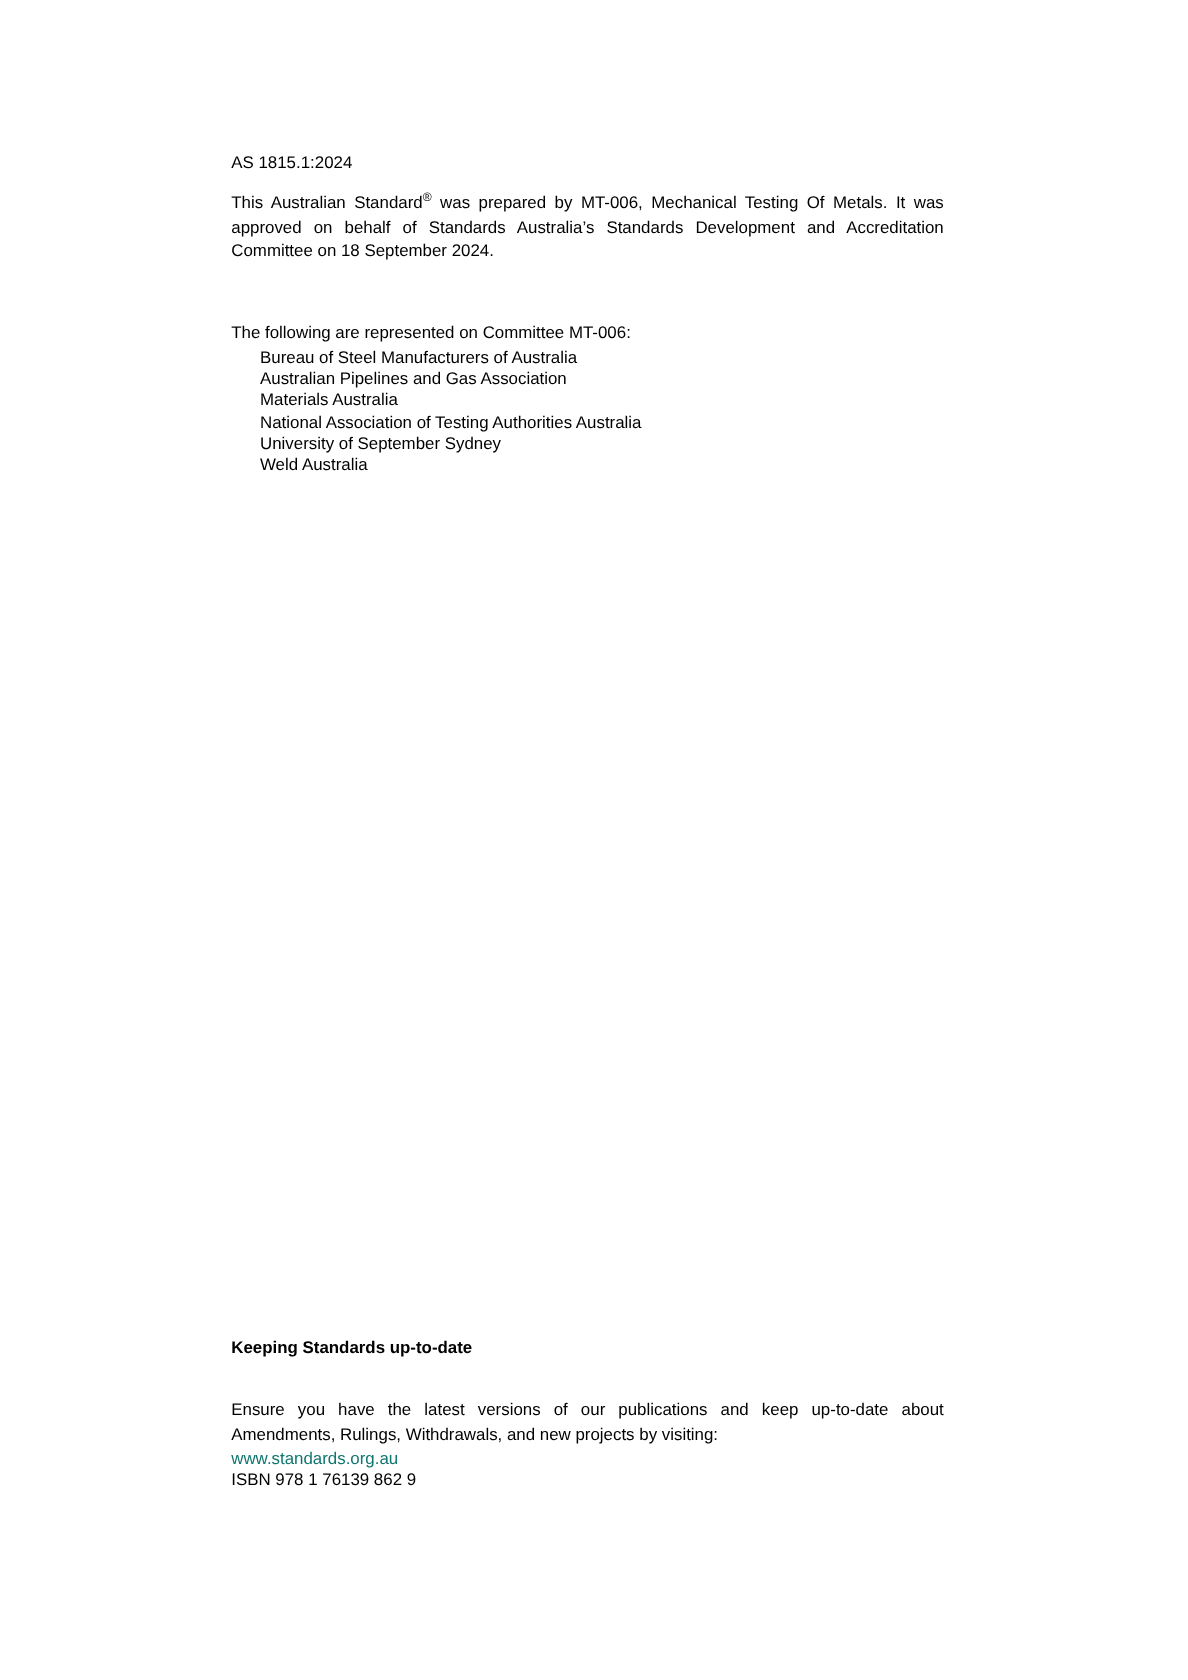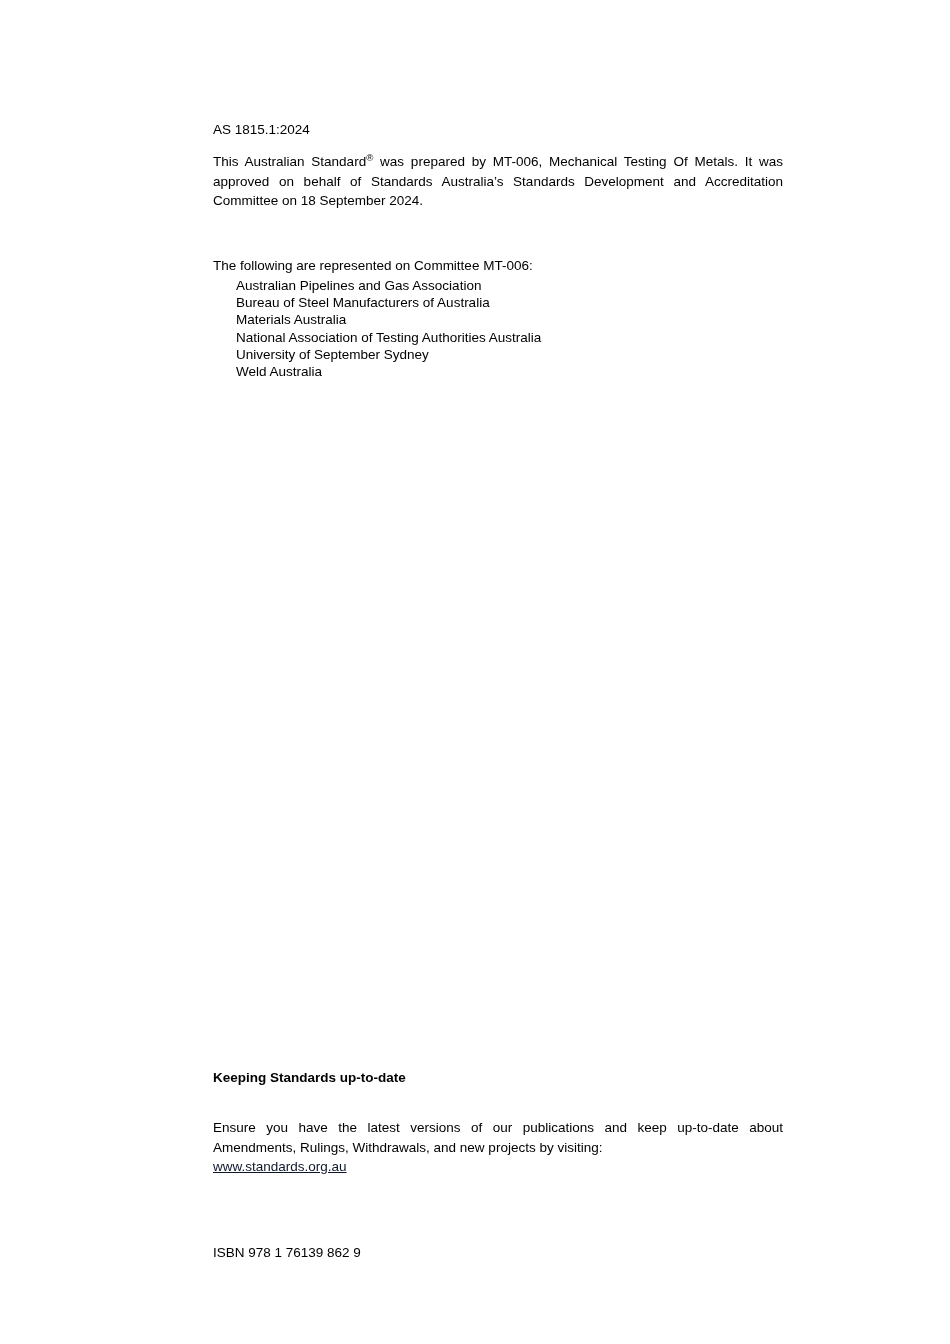--- a/index.html
+++ b/index.html
@@ -13,21 +13,20 @@
     position: relative;
     font-family: "Liberation Sans", sans-serif;
     color: #000000;
     -webkit-font-smoothing: antialiased;
   }
   .page {
     position: absolute;
     inset: 0;
     background: #ffffff;
     overflow: hidden;
-    margin-left: 28px;
   }
   .block {
     position: absolute;
     left: 185px;
     width: 570px;
     font-size: 13.5px;
     line-height: 19.5px;
     margin: 0;
   }
   .justify {
@@ -50,46 +49,45 @@
   }
   .draft { top: 417px; line-height: 16px; }
   .keeping-heading {
     top: 1069px;
     font-weight: bold;
     line-height: 17px;
   }
   .keeping-para { top: 1118px; }
   .site-link-wrap { top: 1158px; line-height: 18px; }
   .site-link-wrap a {
-    color: #0f172a;
-    text-decoration: underline;
+    color: #0f766e;
     cursor: pointer;
   }
-  .isbn { top: 1245px; line-height: 16px; }
+  .isbn { top: 1176px; line-height: 16px; }
   sup.regmark {
     font-size: 0.72em;
     line-height: 0;
     vertical-align: super;
   }
 </style>
 </head>
 <body>
 
 <div class="page">
 
   <div class="block code">AS 1815.1:2024</div>
 
   <p class="block para1 justify"><span>This Australian Standard</span><sup class="regmark">®</sup><span> was prepared by MT-006, Mechanical Testing Of Metals. It was approved on behalf of Standards Australia’s Standards Development and Accreditation Committee on 18 September 2024.</span></p>
 
 
   <p class="block intro">The following are represented on Committee MT-006:</p>
 
   <ul class="block committee">
+    <li>Bureau of Steel Manufacturers of Australia</li>
     <li>Australian Pipelines and Gas Association</li>
-    <li>Bureau of Steel Manufacturers of Australia</li>
     <li>Materials Australia</li>
     <li>National Association of Testing Authorities Australia</li>
     <li>University of September Sydney</li>
     <li>Weld Australia</li>
   </ul>
 
 
   <h3 class="block keeping-heading">Keeping Standards up-to-date</h3>
 
   <p class="block keeping-para justify">Ensure you have the latest versions of our publications and keep up-to-date about Amendments, Rulings, Withdrawals, and new projects by visiting:</p>

